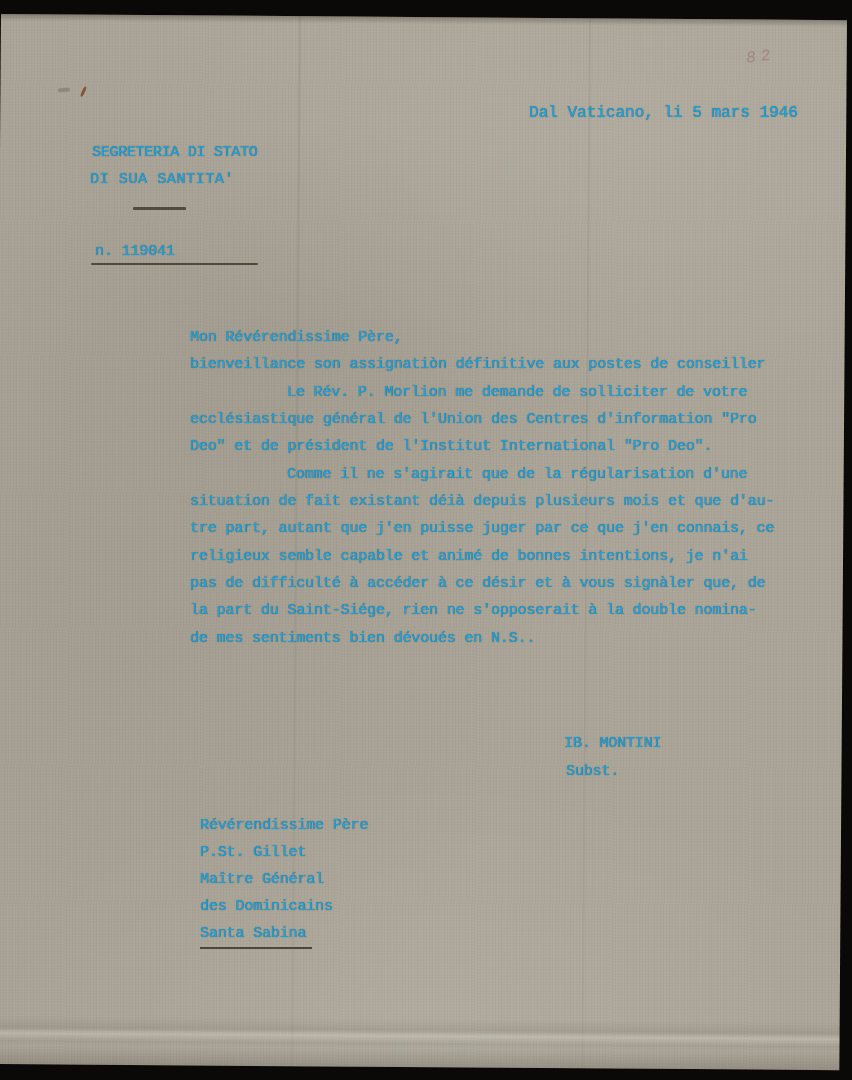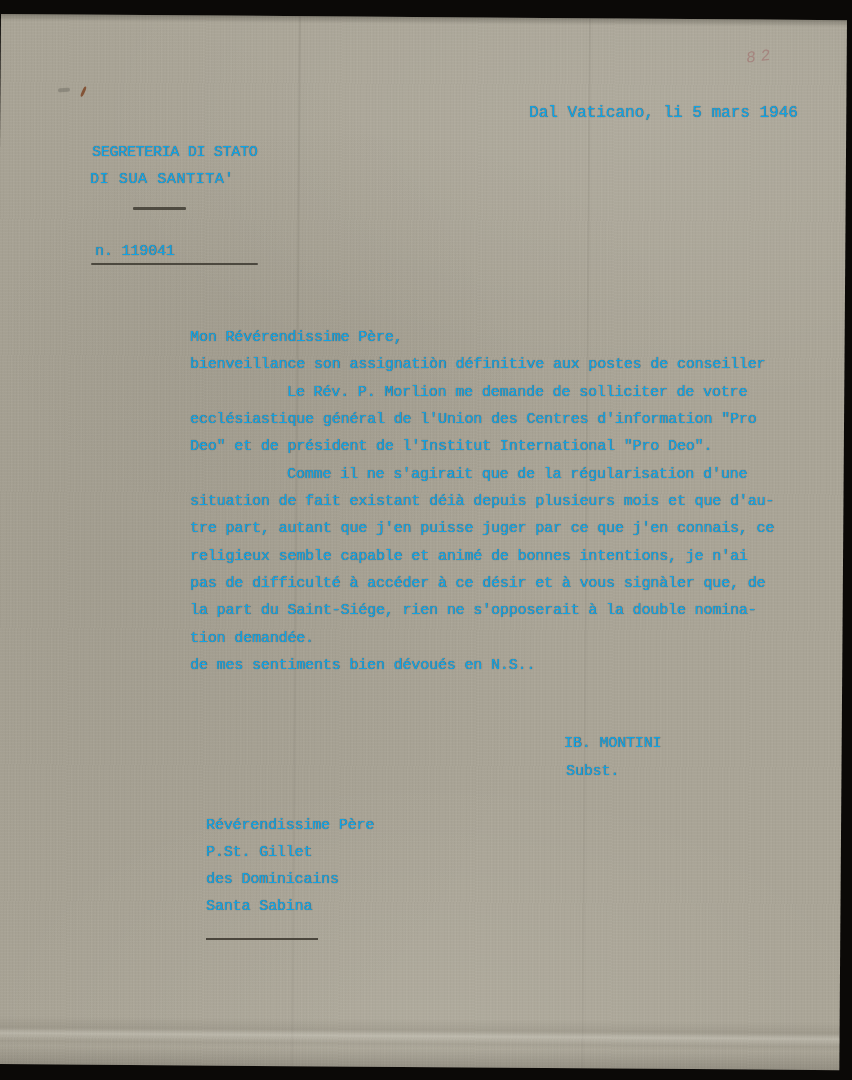--- a/index.html
+++ b/index.html
@@ -58,24 +58,24 @@
   .org-dash{position:absolute;left:133px;top:207px;width:53px;height:3px;
     background:rgba(64,60,51,0.85);border-radius:1px;}
   .protocol{left:95px;top:243px;}
   .protocol-underline{position:absolute;left:91px;top:263px;width:167px;height:2px;
     background:rgba(64,60,51,0.88);border-radius:1px;}
   .body-lines{position:absolute;left:190px;top:324px;width:610px;}
   .body-lines .line{height:27.35px;line-height:27.35px;white-space:nowrap;}
   .body-lines .line.indent{padding-left:97px;}
   .sig-name{left:564px;top:735px;}
   .sig-title{left:566px;top:763px;}
-  .recipient{position:absolute;left:206px;top:812px;}
+  .recipient{position:absolute;left:200px;top:812px;}
   .recipient .addr-line{height:27px;line-height:27px;white-space:nowrap;}
   .recipient .addr-line.u span{display:inline-block;border-bottom:2px solid rgba(64,60,51,0.9);
-    padding-bottom:18px;padding-right:6px;}
+    padding-bottom:0px;padding-right:6px;}
   
   .folio-number{
     position:absolute;left:746px;top:48px;
     font-size:16px;letter-spacing:5px;
     color:rgba(158,104,104,0.55);
     transform:rotate(-7deg) skewX(-10deg);
     font-weight:400;
   }
   .pen-tick{
     position:absolute;left:82px;top:86px;width:3px;height:11px;
@@ -119,30 +119,30 @@
       <div class="line">bienveillance son assignatiòn définitive aux postes de conseiller</div>
       <div class="line indent">Le Rév. P. Morlion me demande de solliciter de votre</div>
       <div class="line">ecclésiastique général de l'Union des Centres d'information "Pro</div>
       <div class="line">Deo" et de président de l'Institut International "Pro Deo".</div>
       <div class="line indent">Comme il ne s'agirait que de la régularisation d'une</div>
       <div class="line">situation de fait existant déià depuis plusieurs mois et que d'au-</div>
       <div class="line">tre part, autant que j'en puisse juger par ce que j'en connais, ce</div>
       <div class="line">religieux semble capable et animé de bonnes intentions, je n'ai</div>
       <div class="line">pas de difficulté à accéder à ce désir et à vous signàler que, de</div>
       <div class="line">la part du Saint-Siége, rien ne s'opposerait à la double nomina-</div>
-      <div class="line">tion demandée.</div>
       <div class="line">de mes sentiments bien dévoués en N.S..</div>
     </div>
 
     <div class="tw sig-name">IB. MONTINI</div>
     <div class="tw sig-title">Subst.</div>
 
     <div class="tw recipient">
       <div class="addr-line">Révérendissime Père</div>
       <div class="addr-line">P.St. Gillet</div>
+      <div class="addr-line">Maître Général</div>
       <div class="addr-line">des Dominicains</div>
       <div class="addr-line u">
         <span>Santa Sabina</span>
       </div>
     </div>
 
   </div>
 </div>
 
 </body></html>

